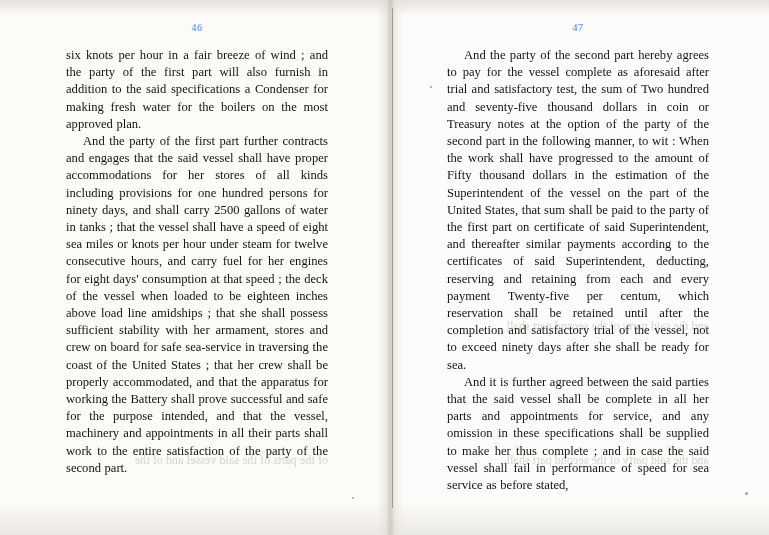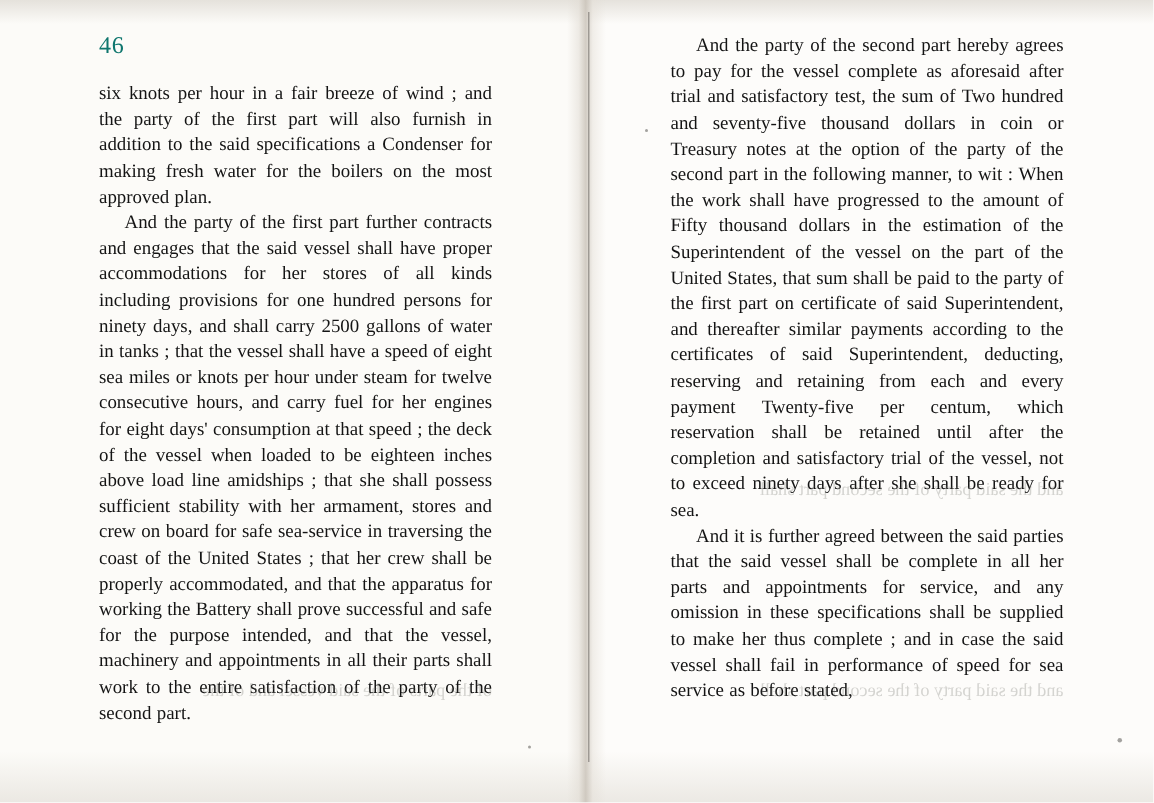--- a/index.html
+++ b/index.html
@@ -66,23 +66,23 @@
 
   .col {
     position: absolute;
     top: 22px;
     width: 262px;
   }
   .col-left { left: 66px; }
   .col-right { left: 447px; }
 
   .folio {
-    text-align: left;
-    font-size: 16px;
-    color: #0f766e;
+    text-align: center;
+    font-size: 10px;
+    color: #3b82f6;
     letter-spacing: 0.5px;
     margin-bottom: 14px;
     font-family: "Liberation Serif", serif;
   }
 
   .body-text {
     font-size: 12.6px;
     line-height: 17.2px;
     color: #141414;
     text-align: justify;
@@ -137,20 +137,21 @@
       <p>
         <span class="it">six knots </span><span>per hour in a fair breeze of wind ; and the party of the first part will also furnish in addition to the said specifications a </span><span class="it">Condenser </span><span>for making fresh water for the boilers on the most approved plan.</span>
       </p>
       <p class="indent">
         <span>And the party of the first part further contracts and engages that the said vessel shall have proper accommodations for her stores of all kinds including provisions for one hundred persons for ninety days, and shall carry 2500 gallons of water in tanks ; that the vessel shall have a speed of </span><span class="it">eight </span><span>sea miles or knots per hour under steam for twelve consecutive hours, and carry fuel for her engines for eight days' consumption at that speed ; the deck of the vessel when loaded to be eighteen inches above load line amidships ; that she shall possess sufficient stability with her armament, stores and crew on board for safe sea-service in traversing the coast of the United States ; that her crew shall be properly accommodated, and that the apparatus for working the Battery shall prove successful and safe for the purpose intended, and that the vessel, machinery and appointments in all their parts shall work to the entire satisfaction of the party of the second part.</span>
       </p>
     </div>
   </div>
 
   <div class="col col-right">
+    <div class="folio">47</div>
     <div class="body-text">
       <p class="indent">
         <span>And the party of the second part hereby agrees to pay for the vessel complete as aforesaid after trial and satisfactory test, the sum of Two hundred and seventy-five thousand dollars in coin or Treasury notes at the option of the party of the second part in the following manner, to wit : When the work shall have progressed to the amount of Fifty thousand dollars in the estimation of the Superintendent of the vessel on the part of the United States, that sum shall be paid to the party of the first part on certificate of said Superintendent, and thereafter similar payments according to the certificates of said Superintendent, deducting, reserving and retaining from each and every payment </span><span class="it">Twenty-five per centum, </span><span>which reservation shall be retained until after the completion and satisfactory trial of the vessel, not to exceed ninety days after she shall be ready for sea.</span>
       </p>
       <p class="indent">
         <span>And it is further agreed between the said parties that the said vessel shall be complete in all her parts and appointments for service, and any omission in these specifications shall be supplied to make her thus complete ; and in case the said vessel shall fail in performance of speed for sea service as before stated,</span>
       </p>
     </div>
   </div>
 

